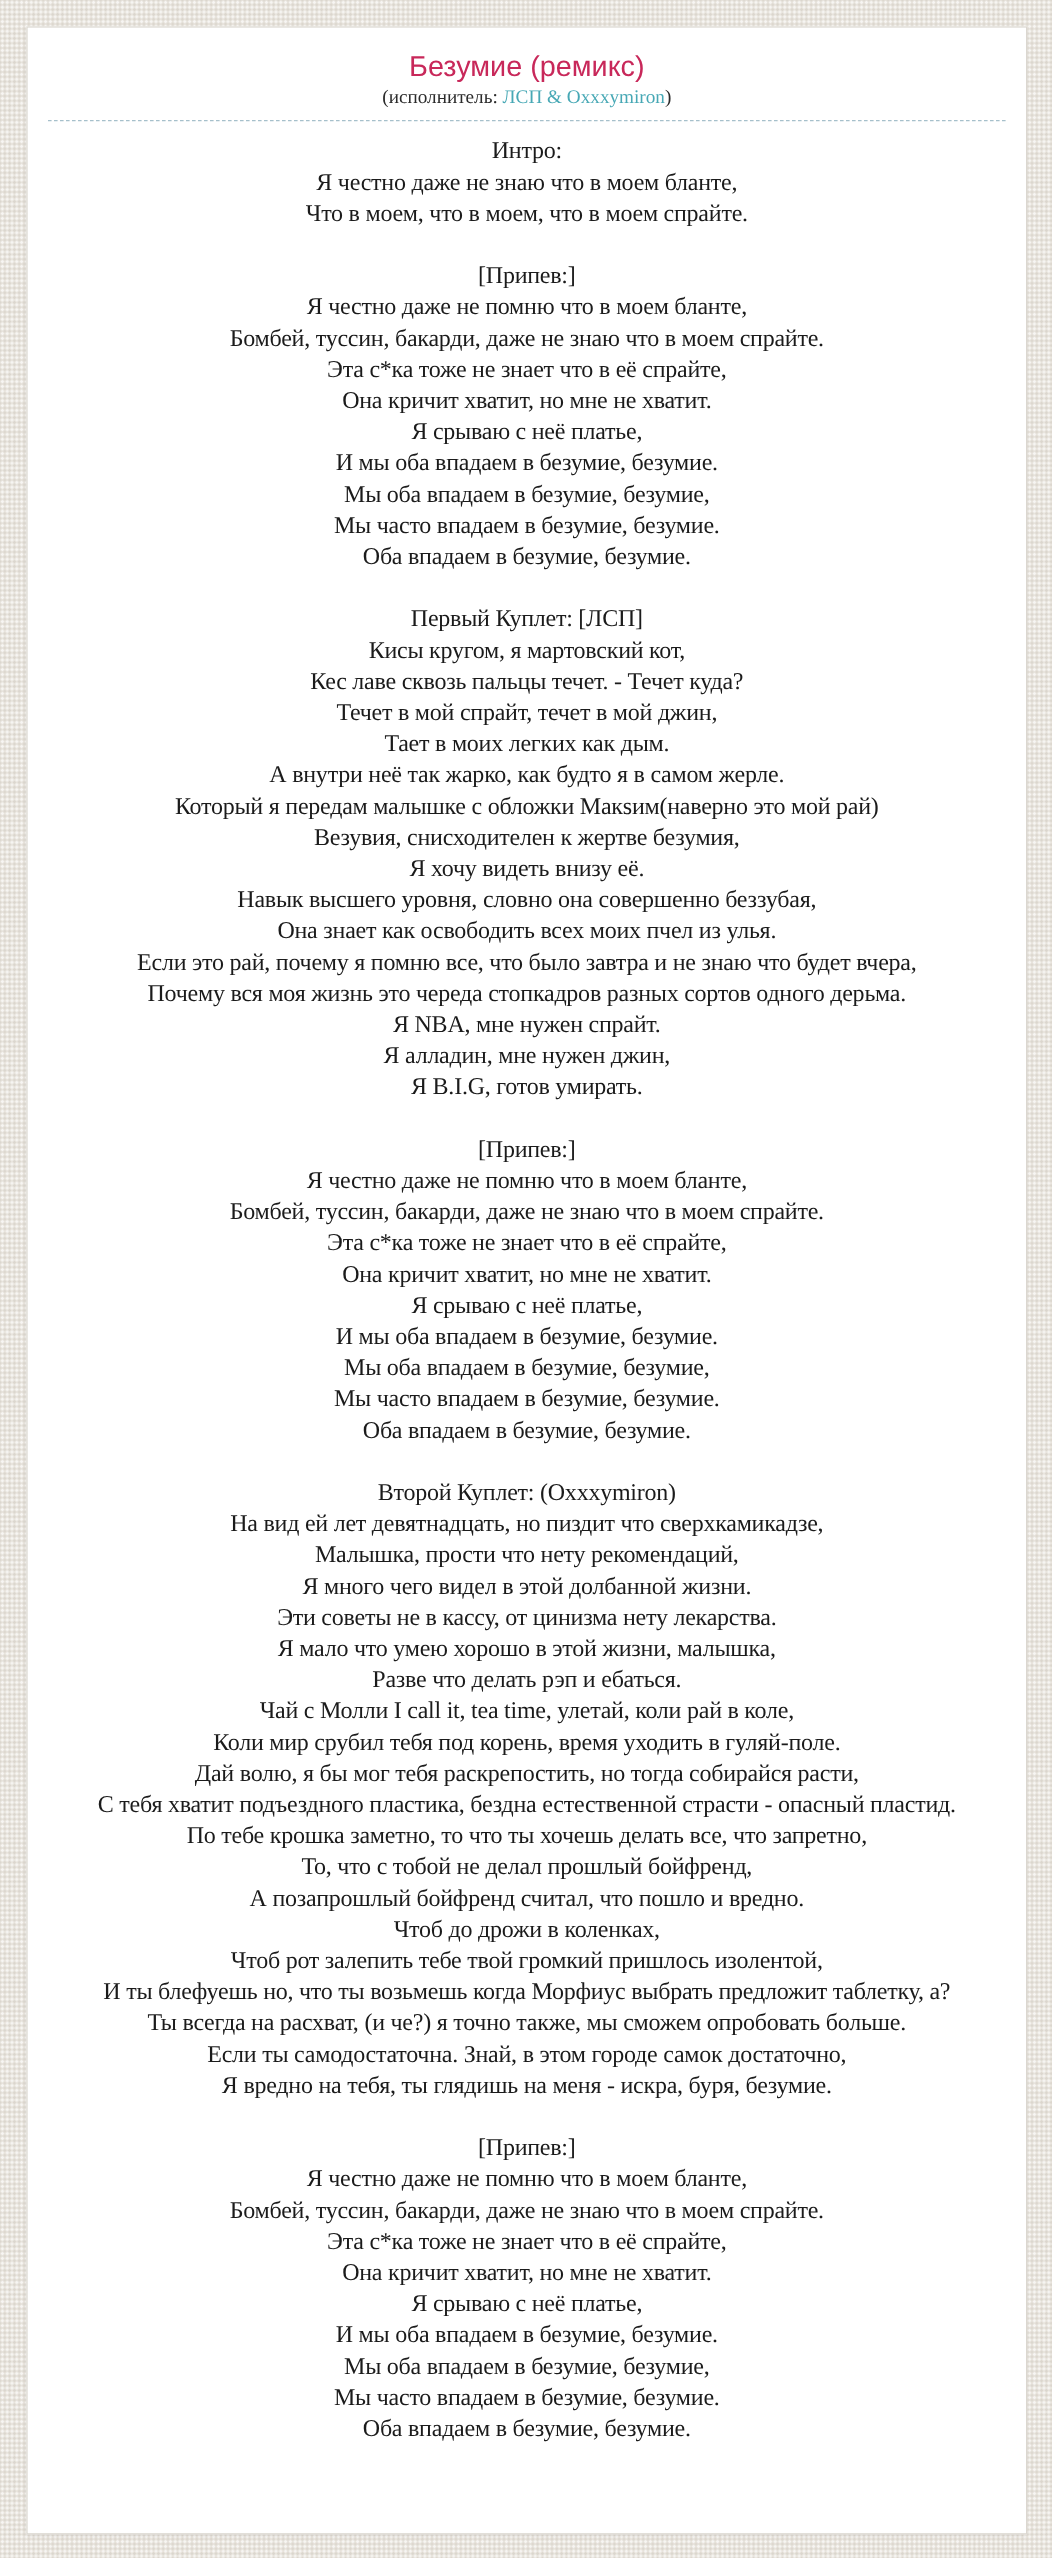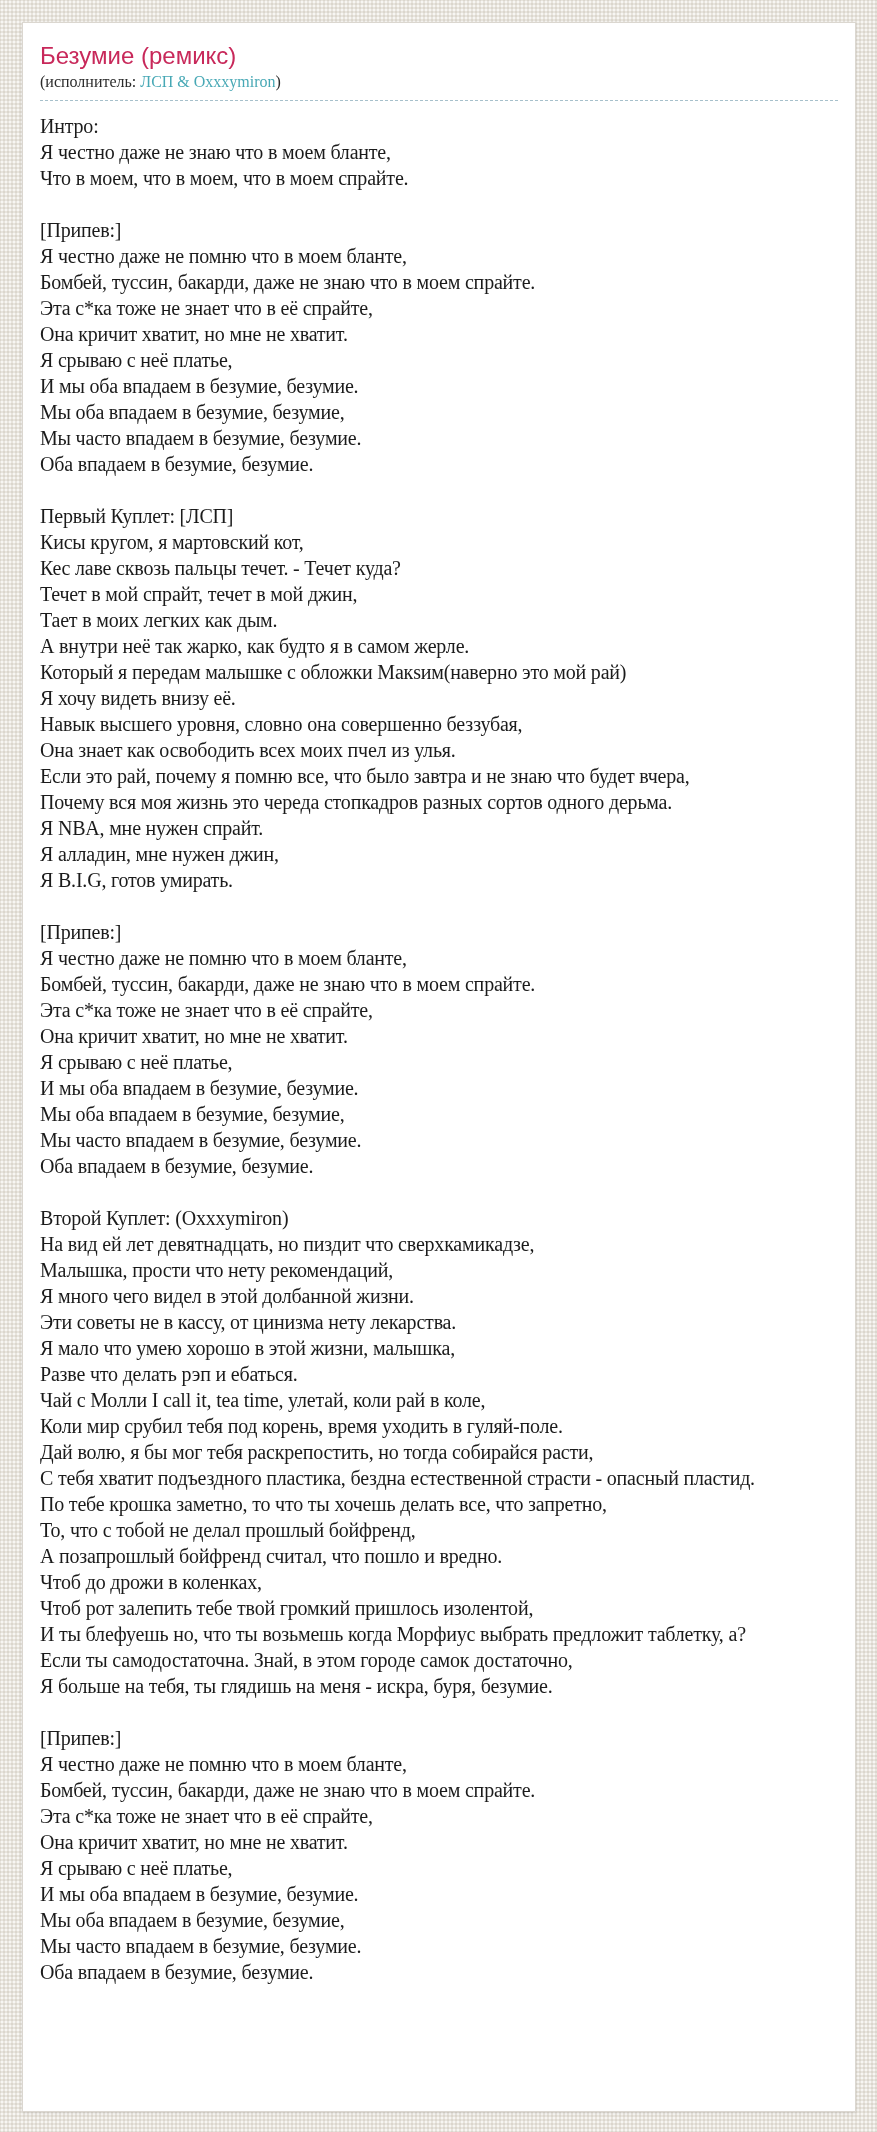--- a/index.html
+++ b/index.html
@@ -23,20 +23,21 @@
     left: 22px;
     top: 22px;
     width: 834px;
     height: 2090px;
     box-sizing: border-box;
     background: var(--card-background, #ffffff);
     border: 1px solid #dbd7d0;
     box-shadow: 0 1px 3px rgba(0,0,0,0.10);
     padding: 0 17px;
     overflow: hidden;
+    text-align: center;
   }
   .header {
     padding-top: 19px;
     padding-bottom: 9px;
     border-bottom: 1px dashed var(--separator, #a6c0cb);
   }
   .title {
     margin: 0;
     font-size: 24px;
     font-weight: 400;
@@ -92,20 +93,21 @@
         <div class="lyric-line">Мы часто впадаем в безумие, безумие.</div>
         <div class="lyric-line">Оба впадаем в безумие, безумие.</div>
         <div class="lyric-line">&nbsp;</div>
         <div class="lyric-line">Первый Куплет: [ЛСП]</div>
         <div class="lyric-line">Кисы кругом, я мартовский кот,</div>
         <div class="lyric-line">Кес лаве сквозь пальцы течет. - Течет куда?</div>
         <div class="lyric-line">Течет в мой спрайт, течет в мой джин,</div>
         <div class="lyric-line">Тает в моих легких как дым.</div>
         <div class="lyric-line">А внутри неё так жарко, как будто я в самом жерле.</div>
         <div class="lyric-line">Который я передам малышке с обложки Макsим(наверно это мой рай)</div>
+        <div class="lyric-line">Везувия, снисходителен к жертве безумия,</div>
         <div class="lyric-line">Я хочу видеть внизу её.</div>
         <div class="lyric-line">Навык высшего уровня, словно она совершенно беззубая,</div>
         <div class="lyric-line">Она знает как освободить всех моих пчел из улья.</div>
         <div class="lyric-line">Если это рай, почему я помню все, что было завтра и не знаю что будет вчера,</div>
         <div class="lyric-line">Почему вся моя жизнь это череда стопкадров разных сортов одного дерьма.</div>
         <div class="lyric-line">Я NBA, мне нужен спрайт.</div>
         <div class="lyric-line">Я алладин, мне нужен джин,</div>
         <div class="lyric-line">Я B.I.G, готов умирать.</div>
         <div class="lyric-line">&nbsp;</div>
         <div class="lyric-line">[Припев:]</div>
@@ -129,22 +131,23 @@
         <div class="lyric-line">Чай с Молли I call it, tea time, улетай, коли рай в коле,</div>
         <div class="lyric-line">Коли мир срубил тебя под корень, время уходить в гуляй-поле.</div>
         <div class="lyric-line">Дай волю, я бы мог тебя раскрепостить, но тогда собирайся расти,</div>
         <div class="lyric-line">С тебя хватит подъездного пластика, бездна естественной страсти - опасный пластид.</div>
         <div class="lyric-line">По тебе крошка заметно, то что ты хочешь делать все, что запретно,</div>
         <div class="lyric-line">То, что с тобой не делал прошлый бойфренд,</div>
         <div class="lyric-line">А позапрошлый бойфренд считал, что пошло и вредно.</div>
         <div class="lyric-line">Чтоб до дрожи в коленках,</div>
         <div class="lyric-line">Чтоб рот залепить тебе твой громкий пришлось изолентой,</div>
         <div class="lyric-line">И ты блефуешь но, что ты возьмешь когда Морфиус выбрать предложит таблетку, а?</div>
+        <div class="lyric-line">Ты всегда на расхват, (и че?) я точно также, мы сможем опробовать больше.</div>
         <div class="lyric-line">Если ты самодостаточна. Знай, в этом городе самок достаточно,</div>
-        <div class="lyric-line">Я больше на тебя, ты глядишь на меня - искра, буря, безумие.</div>
+        <div class="lyric-line">Я вредно на тебя, ты глядишь на меня - искра, буря, безумие.</div>
         <div class="lyric-line">&nbsp;</div>
         <div class="lyric-line">[Припев:]</div>
         <div class="lyric-line">Я честно даже не помню что в моем бланте,</div>
         <div class="lyric-line">Бомбей, туссин, бакарди, даже не знаю что в моем спрайте.</div>
         <div class="lyric-line">Эта с*ка тоже не знает что в её спрайте,</div>
         <div class="lyric-line">Она кричит хватит, но мне не хватит.</div>
         <div class="lyric-line">Я срываю с неё платье,</div>
         <div class="lyric-line">И мы оба впадаем в безумие, безумие.</div>
         <div class="lyric-line">Мы оба впадаем в безумие, безумие,</div>
         <div class="lyric-line">Мы часто впадаем в безумие, безумие.</div>

